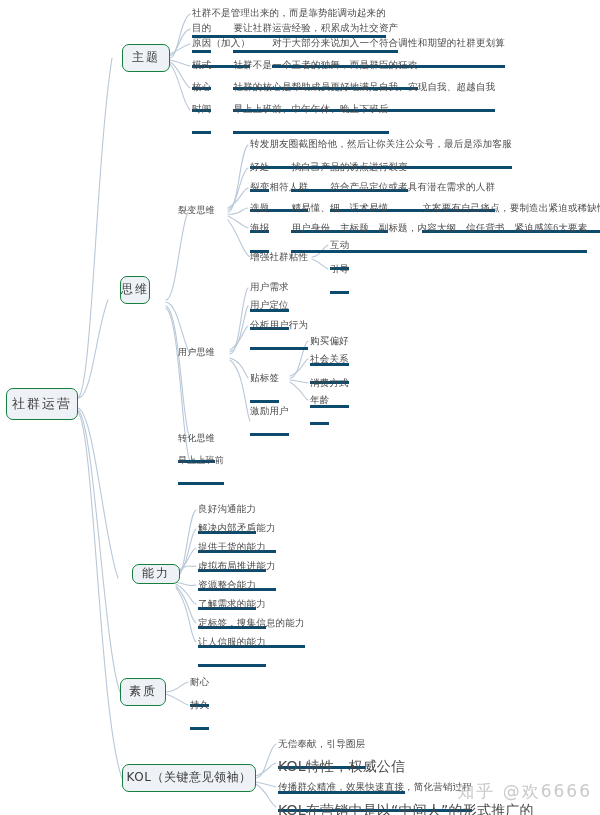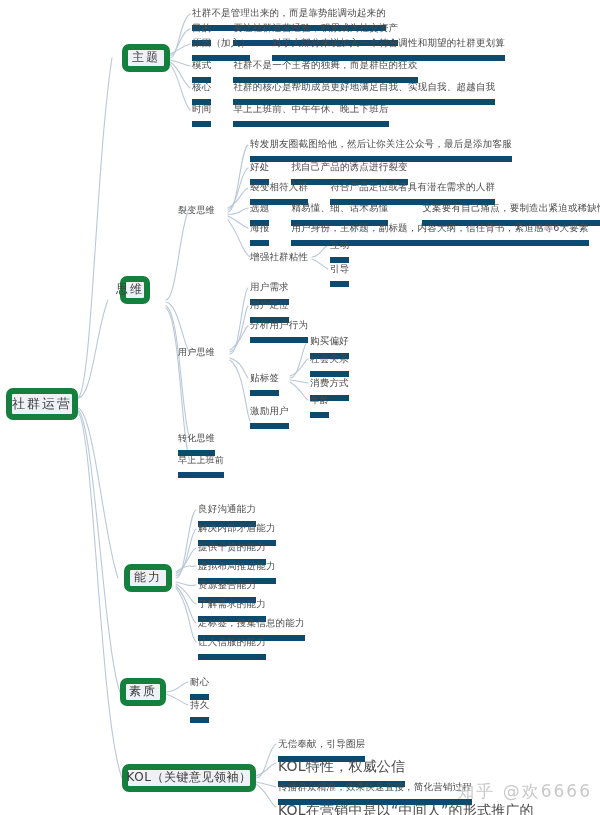--- a/index.html
+++ b/index.html
@@ -29,21 +29,21 @@
     height: 815px;
     pointer-events: none;
   }
   .node {
     position: absolute;
     white-space: nowrap;
     line-height: 1.1;
   }
   
   .boxed {
-    border: 6px solid #15803d;
+    border: 1px solid #15803d;
     border-radius: 7px;
     background: #eef2f7;
     color: #3a3a3a;
     display: flex;
     align-items: center;
     justify-content: center;
     box-sizing: border-box;
     letter-spacing: 1px;
   }
   .root {
@@ -55,22 +55,22 @@
     letter-spacing: 2px;
   }
   
   .leaf {
     font-size: 9.5px;
     color: #4a4a4a;
     letter-spacing: 0.2px;
     padding-bottom: 1px;
   }
   .leaf .u {
-    border-bottom: 6px solid #0c4a6e;
-    padding-bottom: 7px;
+    border-bottom: 3px solid #0c4a6e;
+    padding-bottom: 17px;
   }
   .leaf.small {
     font-size: 14px;
   }
   .leaf.mid {
     font-size: 9px;
   }
   .gap {
     display: inline-block;
     width: 22px;
@@ -195,21 +195,21 @@
   </div>
   <div class="node leaf" style="left:250px; top:162px;">
     <span class="u">好处</span><span class="gap"></span><span class="u">找自己产品的诱点进行裂变</span>
   </div>
   <div class="node leaf" style="left:250px; top:182px;">
     <span class="u">裂变相符人群</span><span class="gap"></span><span class="u">符合产品定位或者具有潜在需求的人群</span>
   </div>
   <div class="node leaf" style="left:250px; top:203px;">
     <span class="u">选题</span><span class="gap"></span><span class="u">精易懂、细、话术易懂</span><span class="gap-lg"></span><span class="u">文案要有自己痛点，要制造出紧迫或稀缺性的氛围</span>
   </div>
-  <div class="node leaf" style="left:250px; top:223px;">
+  <div class="node leaf" style="left:250px; top:223px;font-family:Liberation Serif, serif;">
     <span class="u">海报</span><span class="gap"></span><span class="u">用户身份，主标题，副标题，内容大纲，信任背书，紧迫感等6大要素</span>
   </div>
 
   <div class="node leaf" style="left:250px; top:252px;">
     <span>增强社群粘性</span>
   </div>
   <div class="node leaf" style="left:330px; top:240px;">
     <span class="u">互动</span>
   </div>
   <div class="node leaf" style="left:330px; top:264px;">
@@ -250,21 +250,21 @@
     <span class="u">激励用户</span>
   </div>
 
   <div class="node leaf mid" style="left:178px; top:434px;">
     <span class="u">转化思维</span>
   </div>
   <div class="node leaf mid" style="left:178px; top:456px;">
     <span class="u">早上上班前</span>
   </div>
 
-  <div class="node boxed topic" style="left:124px; top:564px; width:48px; height:28px;">
+  <div class="node boxed topic" style="left:132px; top:564px; width:48px; height:20px;">
     <span>能力</span>
   </div>
 
   <div class="node leaf" style="left:198px; top:504px;">
     <span class="u">良好沟通能力</span>
   </div>
   <div class="node leaf" style="left:198px; top:523px;">
     <span class="u">解决内部矛盾能力</span>
   </div>
   <div class="node leaf" style="left:198px; top:542px;">

